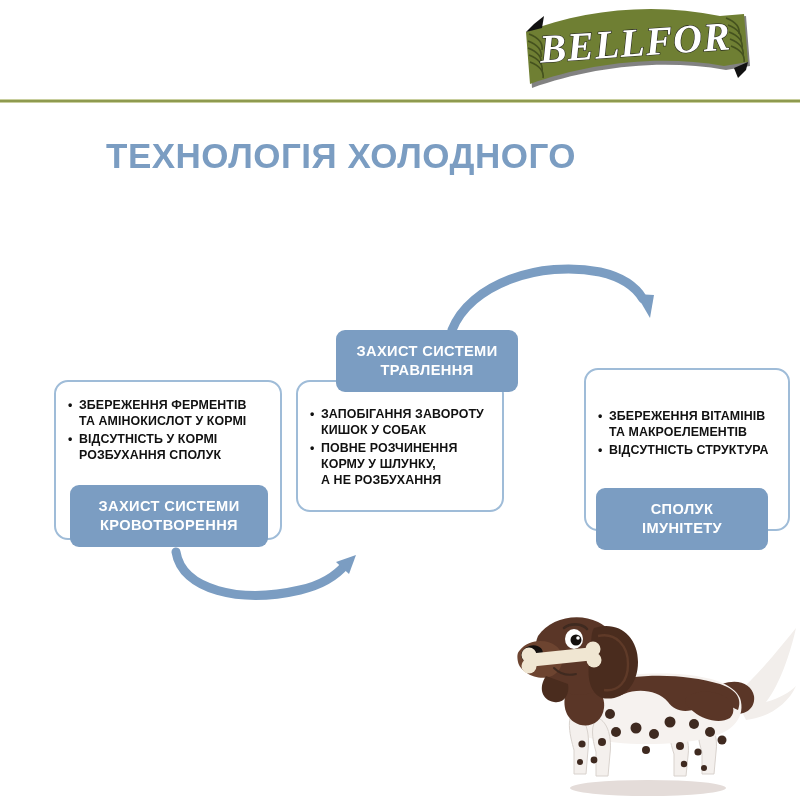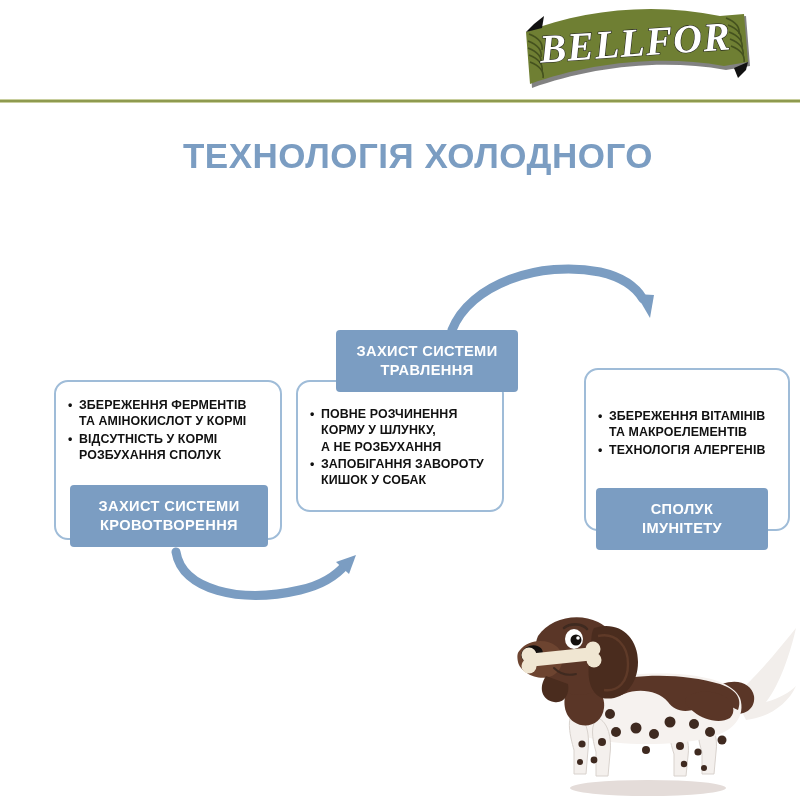--- a/index.html
+++ b/index.html
@@ -13,23 +13,23 @@
 
   
   .header-band { position: absolute; left: 0; top: 0; width: 800px; height: 101px; background: #ffffff; }
   .header-rule { position: absolute; left: 0; top: 99px; width: 800px; height: 4px;
                  background: #8e9a4f; border-top: 1px solid #c9cf9e; border-bottom: 1px solid #c9cf9e; }
   .logo { position: absolute; left: 512px; top: 4px; width: 248px; height: 86px; }
   .logo svg { display: block; }
 
   
   .title {
-    position: absolute; left: 118px; top: 134px; width: 600px;
+    position: absolute; left: 106px; top: 134px; width: 600px;
     color: #7b9dc2; font-size: 35px; line-height: 44px;
-    font-weight: bold; letter-spacing: .5px; text-align: center;
+    font-weight: bold; letter-spacing: .5px; 
     font-family: "Liberation Sans", sans-serif;
   }
 
   
   .flow { position: absolute; left: 0; top: 0; width: 800px; height: 800px; }
   .arrows { position: absolute; left: 0; top: 0; width: 800px; height: 800px; pointer-events: none; }
 
   .panel {
     position: absolute; background: #ffffff;
     border: 2px solid #9fbcd8; border-radius: 14px;
@@ -40,21 +40,21 @@
     font-size: 12.4px; line-height: 16.3px; letter-spacing: .1px;
     padding-left: 11px; margin-bottom: 1px;
     font-family: "Liberation Sans", sans-serif;
     white-space: pre-line;
   }
   .panel-list li::before {
     content: "\2022"; position: absolute; left: 0; top: 0; font-size: 12.4px;
   }
 
   .tag {
-    position: absolute; background: #7b9dc2; border-radius: 4px;
+    position: absolute; background: #7b9dc2; border-radius: 9px;
     color: #ffffff; font-weight: bold; font-size: 14.6px; line-height: 19px;
     letter-spacing: .4px; text-align: center;
     display: flex; align-items: center; justify-content: center;
     white-space: pre-line;
     font-family: "Liberation Sans", sans-serif;
   }
 
   
   #panel-left  { left: 54px;  top: 380px; width: 228px; height: 160px; }
   #list-left   { top: 15px; padding: 0 10px 0 12px; }
@@ -141,35 +141,35 @@
 ТА АМІНОКИСЛОТ У КОРМІ</li>
         <li>ВІДСУТНІСТЬ У КОРМІ
 РОЗБУХАННЯ СПОЛУК</li>
       </ul>
     </div>
     <div class="tag" id="tag-left">ЗАХИСТ СИСТЕМИ
 КРОВОТВОРЕННЯ</div>
 
     <div class="panel" id="panel-mid">
       <ul class="panel-list" id="list-mid">
+        <li>ЗАПОБІГАННЯ ЗАВОРОТУ
+КИШОК У СОБАК</li>
         <li>ПОВНЕ РОЗЧИНЕННЯ
 КОРМУ У ШЛУНКУ,
 А НЕ РОЗБУХАННЯ</li>
-        <li>ЗАПОБІГАННЯ ЗАВОРОТУ
-КИШОК У СОБАК</li>
       </ul>
     </div>
     <div class="tag" id="tag-mid">ЗАХИСТ СИСТЕМИ
 ТРАВЛЕННЯ</div>
 
     <div class="panel" id="panel-right">
       <ul class="panel-list" id="list-right">
         <li>ЗБЕРЕЖЕННЯ ВІТАМІНІВ
 ТА МАКРОЕЛЕМЕНТІВ</li>
-        <li>ТЕХНОЛОГІЯ АЛЕРГЕНІВ</li>
+        <li>ВІДСУТНІСТЬ СТРУКТУРА</li>
       </ul>
     </div>
     <div class="tag" id="tag-right">СПОЛУК
 ІМУНІТЕТУ</div>
   </div>
 
   <div class="dog">
     <svg width="302" height="208" viewBox="0 0 302 208">
 
       <ellipse cx="150" cy="196" rx="78" ry="8" fill="#e4dcd9"></ellipse>

